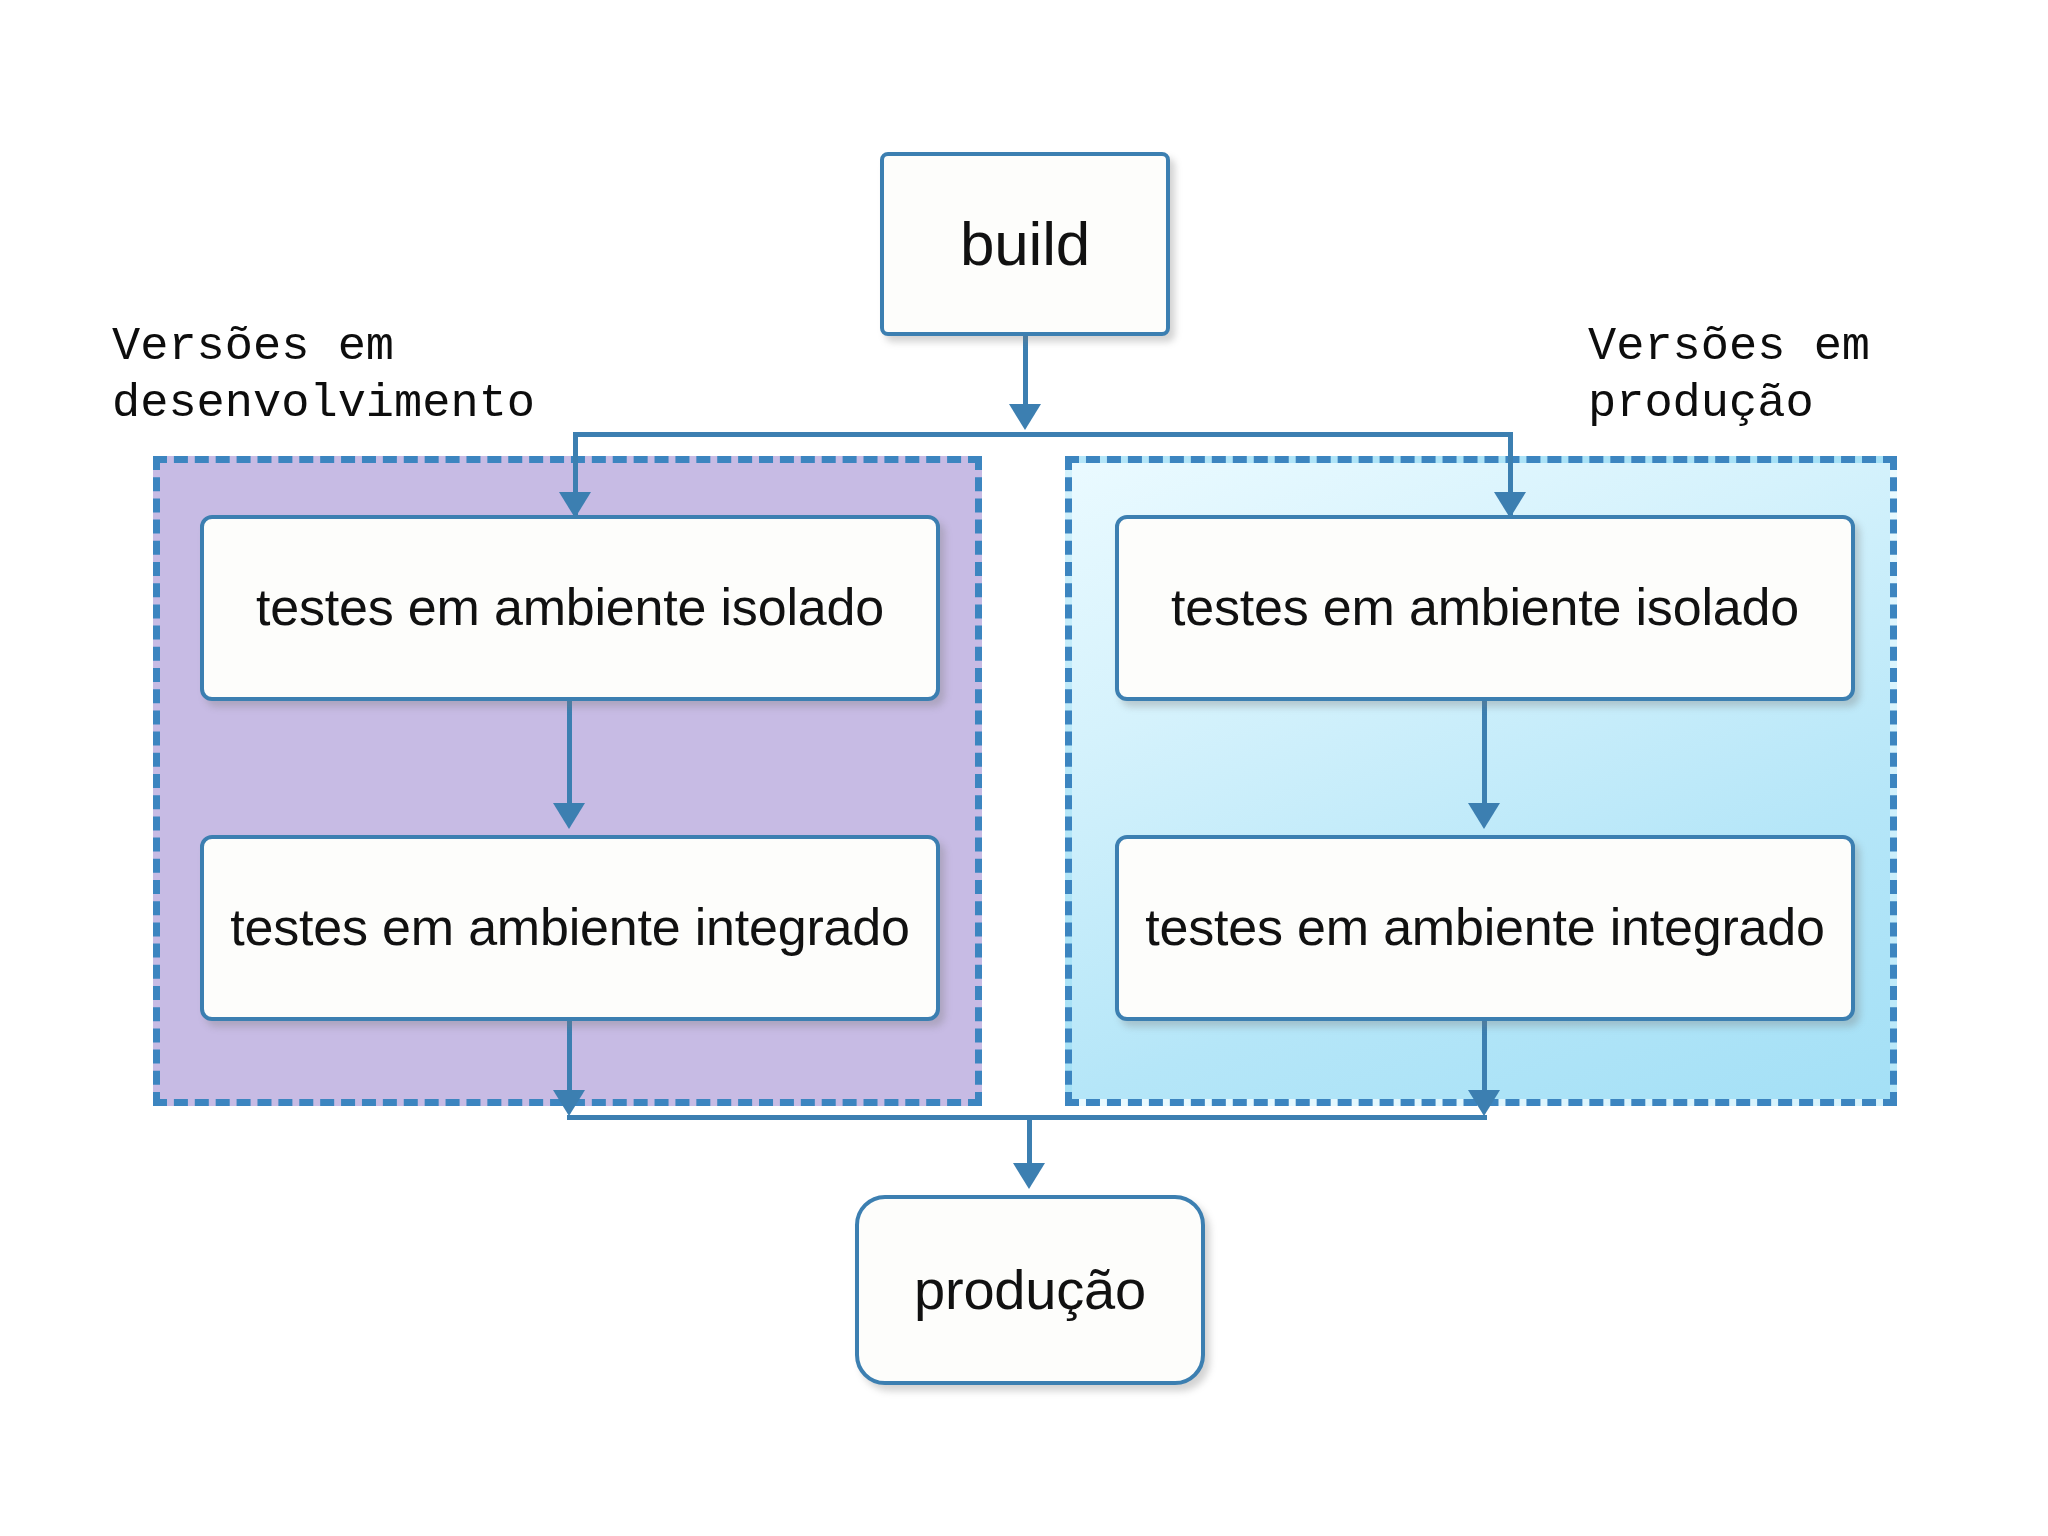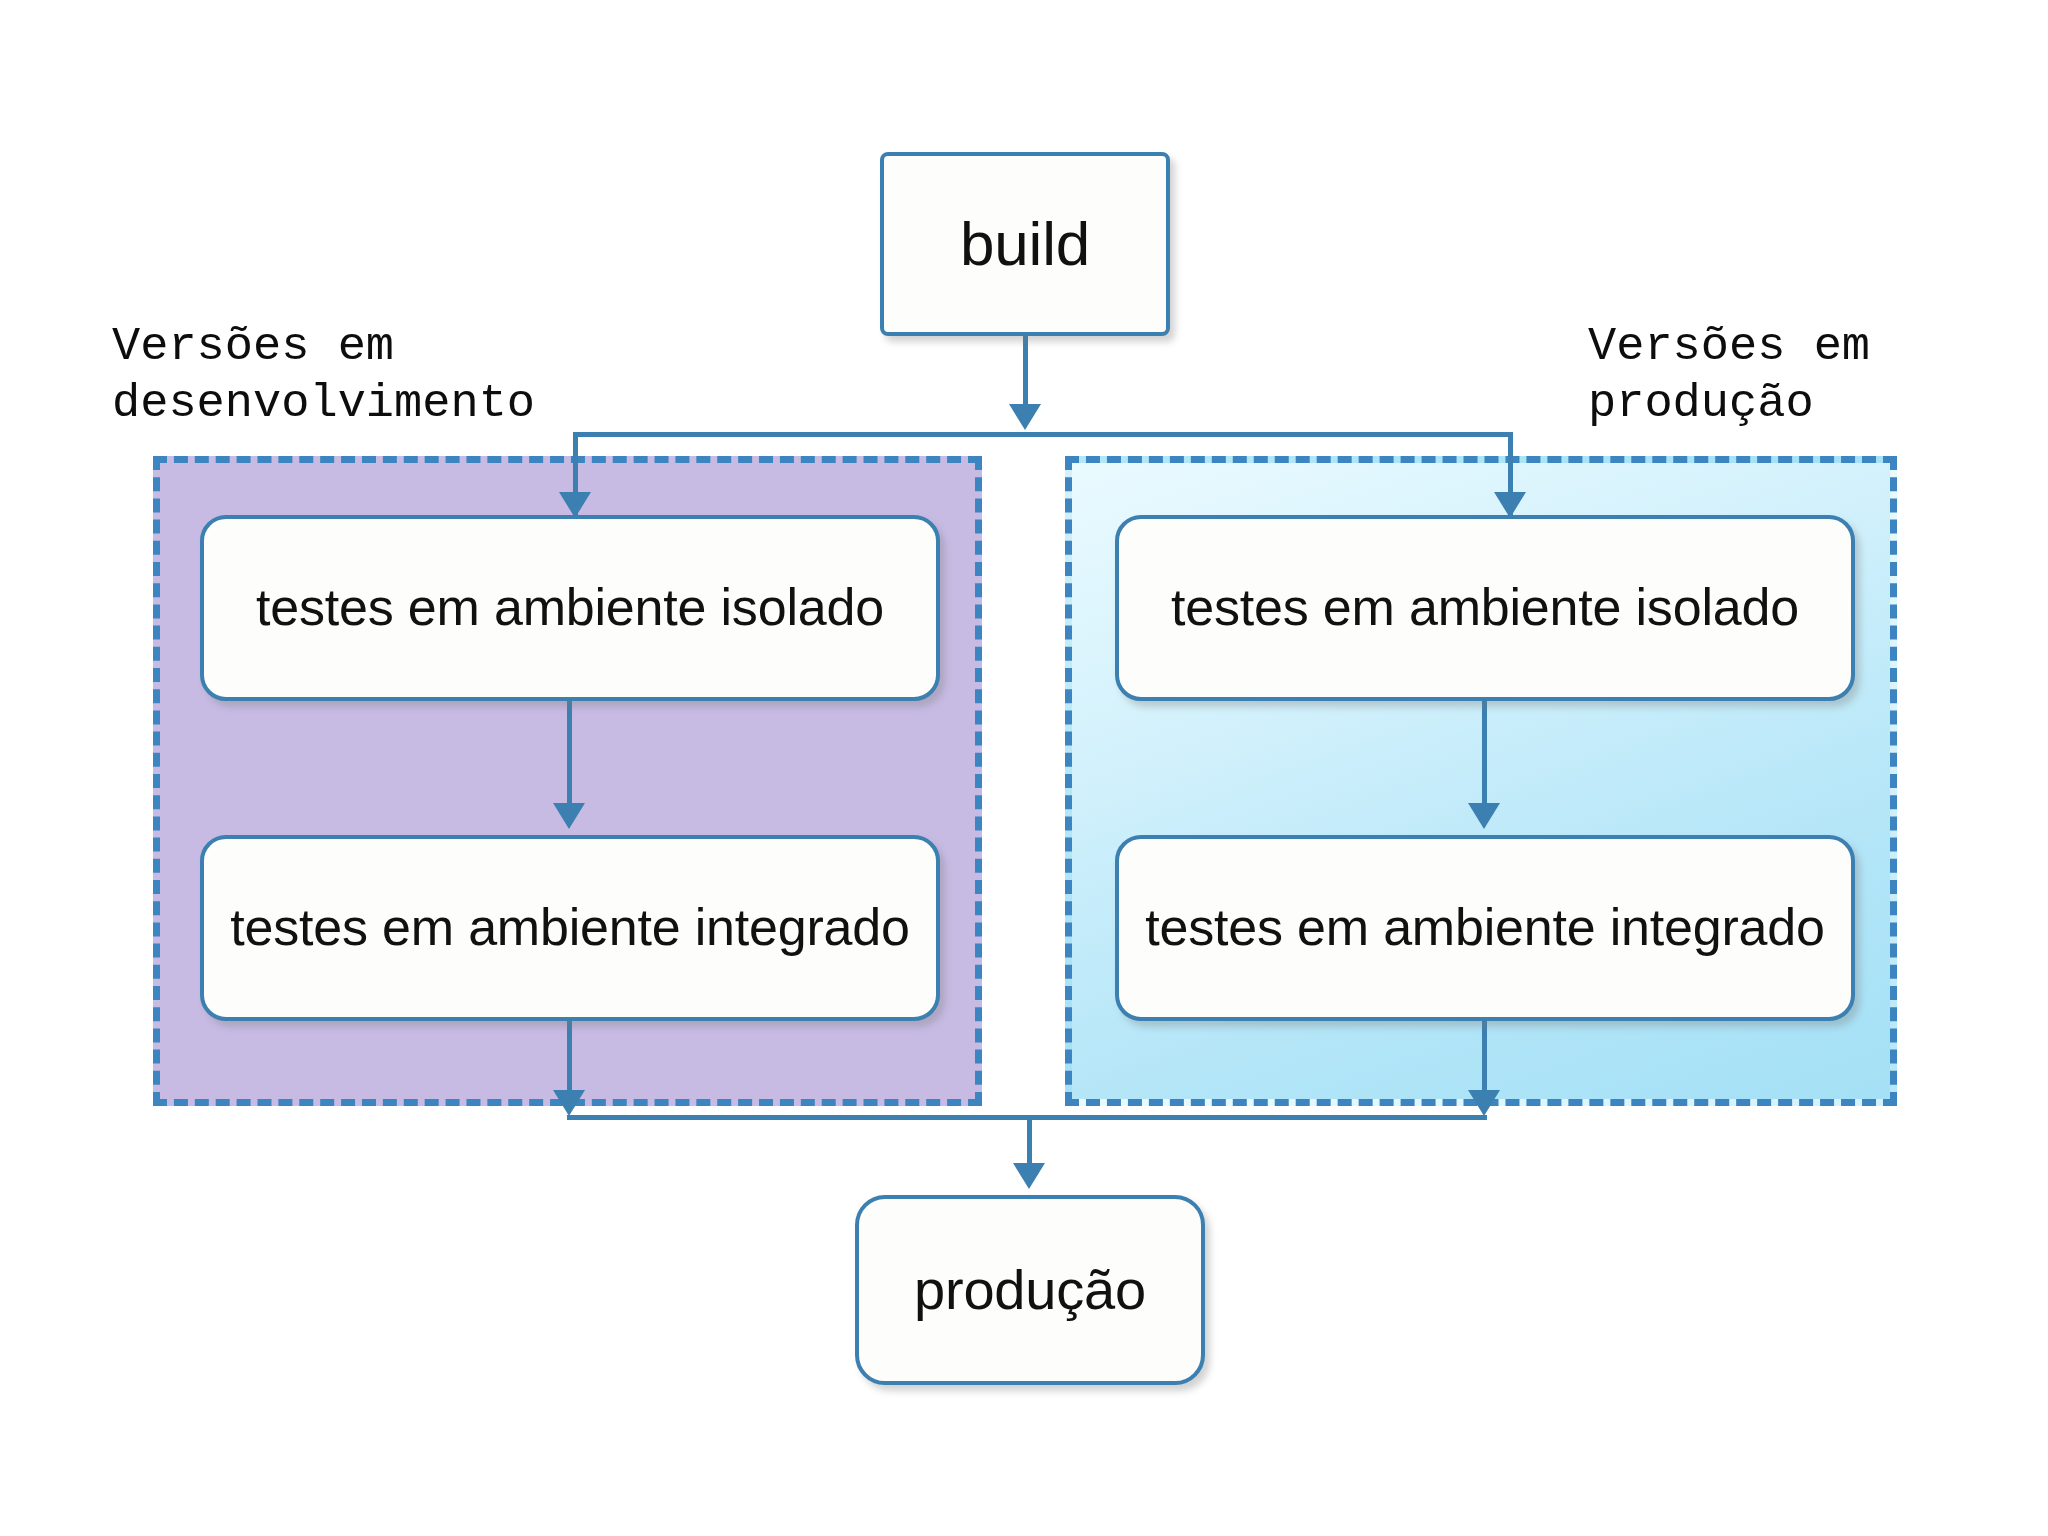--- a/index.html
+++ b/index.html
@@ -19,21 +19,21 @@
     height: 1536px;
     background: #ffffff;
   }
 
   
   .node {
     position: absolute;
     box-sizing: border-box;
     background: #fdfdfb;
     border: 4px solid #3c7fb1;
-    border-radius: 26px;
+    border-radius: 12px;
     display: flex;
     align-items: center;
     justify-content: center;
     text-align: center;
     color: #111111;
     box-shadow: 5px 6px 7px rgba(120,120,120,0.33);
     z-index: 6;
   }
   .node .label {
     display: block;

